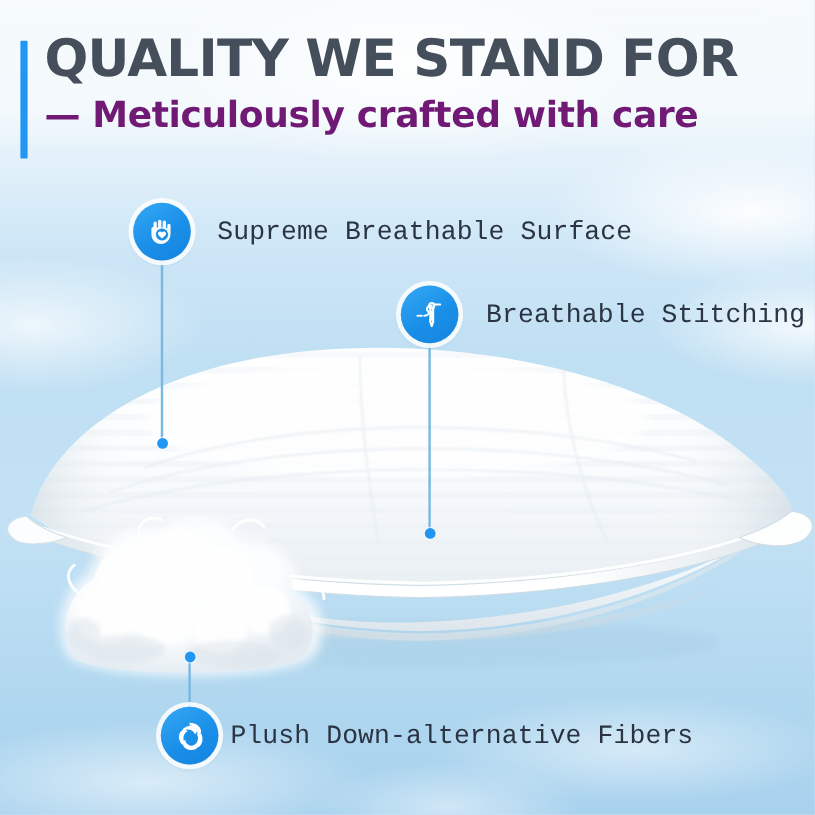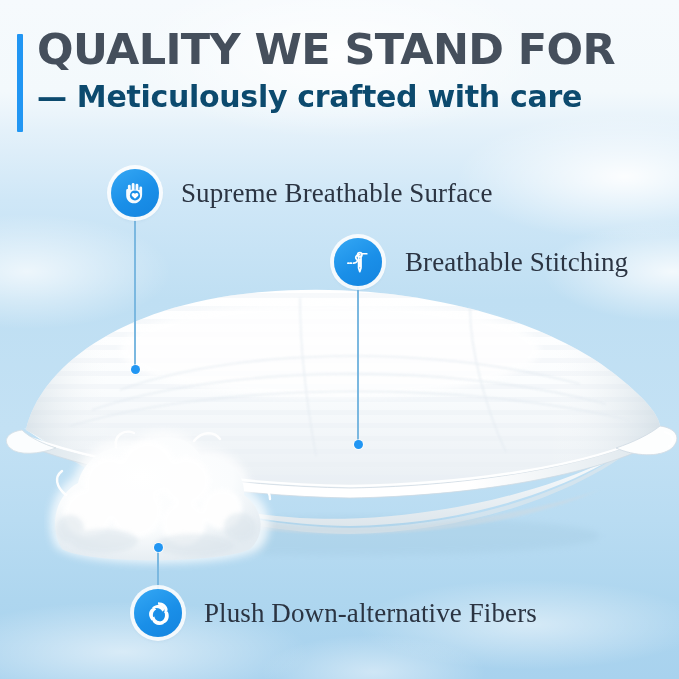--- a/index.html
+++ b/index.html
@@ -40,21 +40,21 @@
   .title{
     position:absolute;left:37px;top:28px;
     font-family:"DejaVu Sans",sans-serif;
     font-weight:700;font-size:43px;letter-spacing:-.6px;
     color:#454f5c;white-space:nowrap;line-height:1;
   }
   .subtitle{
     position:absolute;left:37px;top:82px;
     font-family:"DejaVu Sans",sans-serif;
     font-weight:700;font-size:30px;letter-spacing:-.3px;
-    color:#0c4a6e;white-space:nowrap;line-height:1;
+    color:#701a75;white-space:nowrap;line-height:1;
   }
 
   
   .pillow-wrap{position:absolute;left:0;top:280px;width:679px;height:300px;}
 
   
   .fibers{position:absolute;left:44px;top:425px;width:240px;height:150px;}
 
   
   .leader{position:absolute;background:#7bb8e0;width:2px;}
@@ -67,31 +67,31 @@
   .feat{position:absolute;display:flex;align-items:center;}
   .icon-circle{
     width:48px;height:48px;border-radius:50%;
     background:linear-gradient(150deg,#35a8f4 0%,#1a8fe8 55%,#1484df 100%);
     box-shadow:0 0 0 4px rgba(255,255,255,.85), 0 2px 5px rgba(30,90,140,.22);
     display:flex;align-items:center;justify-content:center;
     flex:none;
   }
   .icon-circle svg{display:block;}
   .feat-label{
-    font-family:Liberation Serif, serif;
-    font-size:27px;font-weight:400;color:#2b3442;
+    font-family:Liberation Mono, monospace;
+    font-size:22px;font-weight:400;color:#2b3442;
     white-space:nowrap;letter-spacing:.1px;
   }
 
   #feat-breathable{left:111px;top:169px;}
   #feat-breathable .feat-label{margin-left:22px;}
   #feat-stitching{left:334px;top:238px;}
   #feat-stitching .feat-label{margin-left:23px;}
   #feat-fibers{left:134px;top:589px;}
-  #feat-fibers .feat-label{margin-left:22px;text-align:right;}
+  #feat-fibers .feat-label{margin-left:10px;text-align:right;}
 </style>
 </head>
 <body>
 
 <div id="stage">
 
   <div class="sky"></div>
   <div class="sky-veil"></div>
 
   <div class="pillow-wrap">

